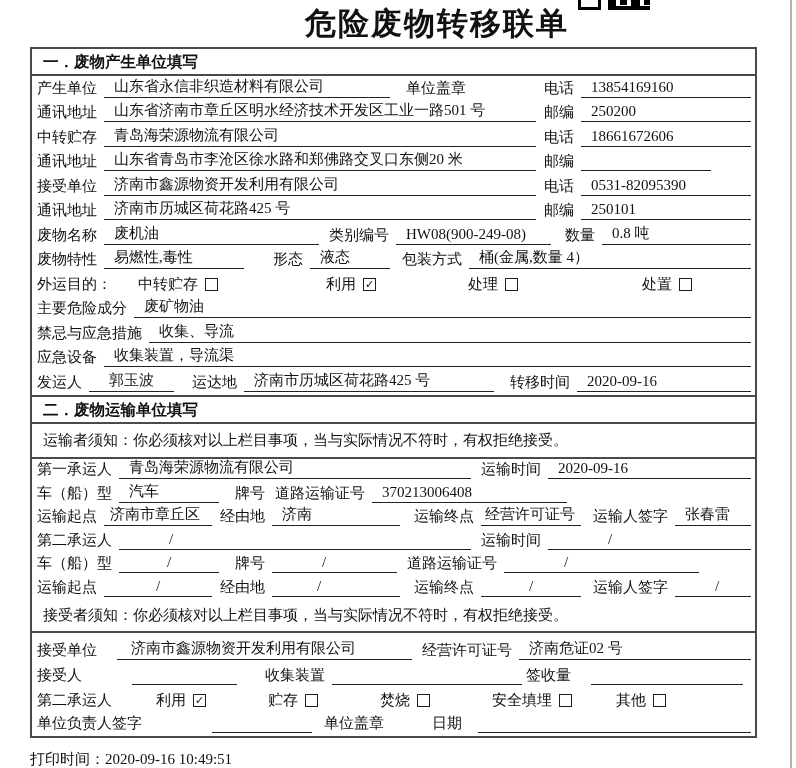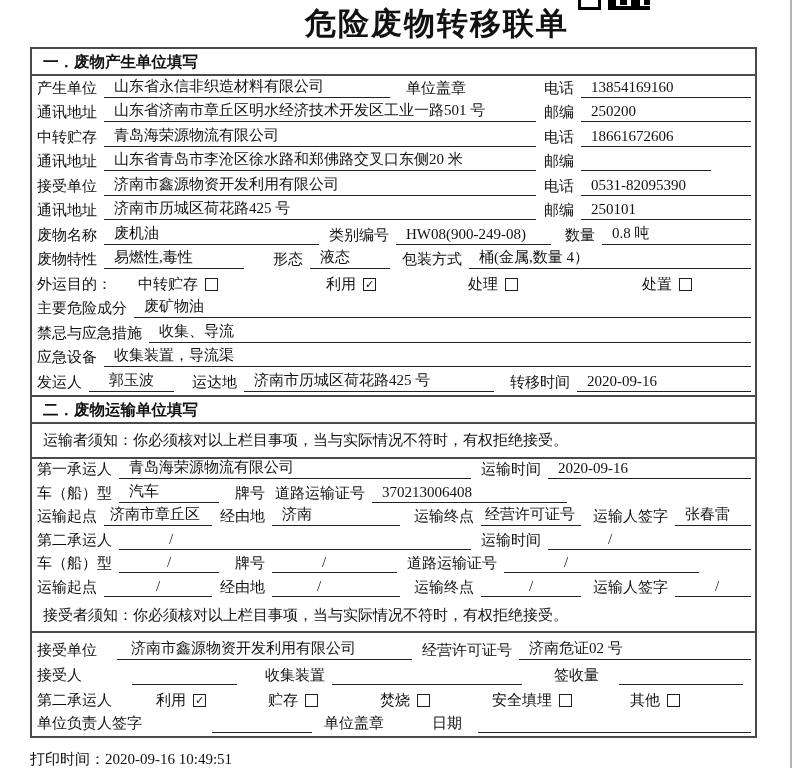--- a/index.html
+++ b/index.html
@@ -244,35 +244,35 @@
         <span class="uv" style="width:295px;margin-left:20px;padding-left:14px">济南市鑫源物资开发利用有限公司</span>
         <span class="lbl" style="margin-left:10px">经营许可证号</span>
         <span class="uv grow">济南危证02 号</span>
       </div>
 
       <div class="row">
         <span class="lbl">接受人</span>
         <span class="uv" style="width:105px;margin-left:50px"></span>
         <span class="lbl" style="margin-left:28px">收集装置</span>
         <span class="uv" style="width:190px"></span>
-        <span class="lbl" style="margin-left:32px">签收量</span>
+        <span class="lbl" style="margin-left:4px">签收量</span>
         <span class="uv grow" style="margin-left:20px;margin-right:8px"></span>
       </div>
 
       <div class="row">
         <span class="lbl">第二承运人</span>
         <span class="lbl" style="margin-left:44px">利用</span>
         <span class="cb checked">✓</span>
         <span class="lbl" style="margin-left:62px">贮存</span>
         <span class="cb"></span>
         <span class="lbl" style="margin-left:62px">焚烧</span>
         <span class="cb"></span>
         <span class="lbl" style="margin-left:62px">安全填埋</span>
         <span class="cb"></span>
-        <span class="lbl" style="margin-left:58px">其他</span>
+        <span class="lbl" style="margin-left:44px">其他</span>
         <span class="cb"></span>
       </div>
 
       <div class="row" style="height:23px">
         <span class="lbl">单位负责人签字</span>
         <span class="uv" style="width:100px;margin-left:70px"></span>
         <span class="lbl" style="margin-left:12px">单位盖章</span>
         <span class="lbl" style="margin-left:48px">日期</span>
         <span class="uv grow" style="margin-left:16px"></span>
       </div>

